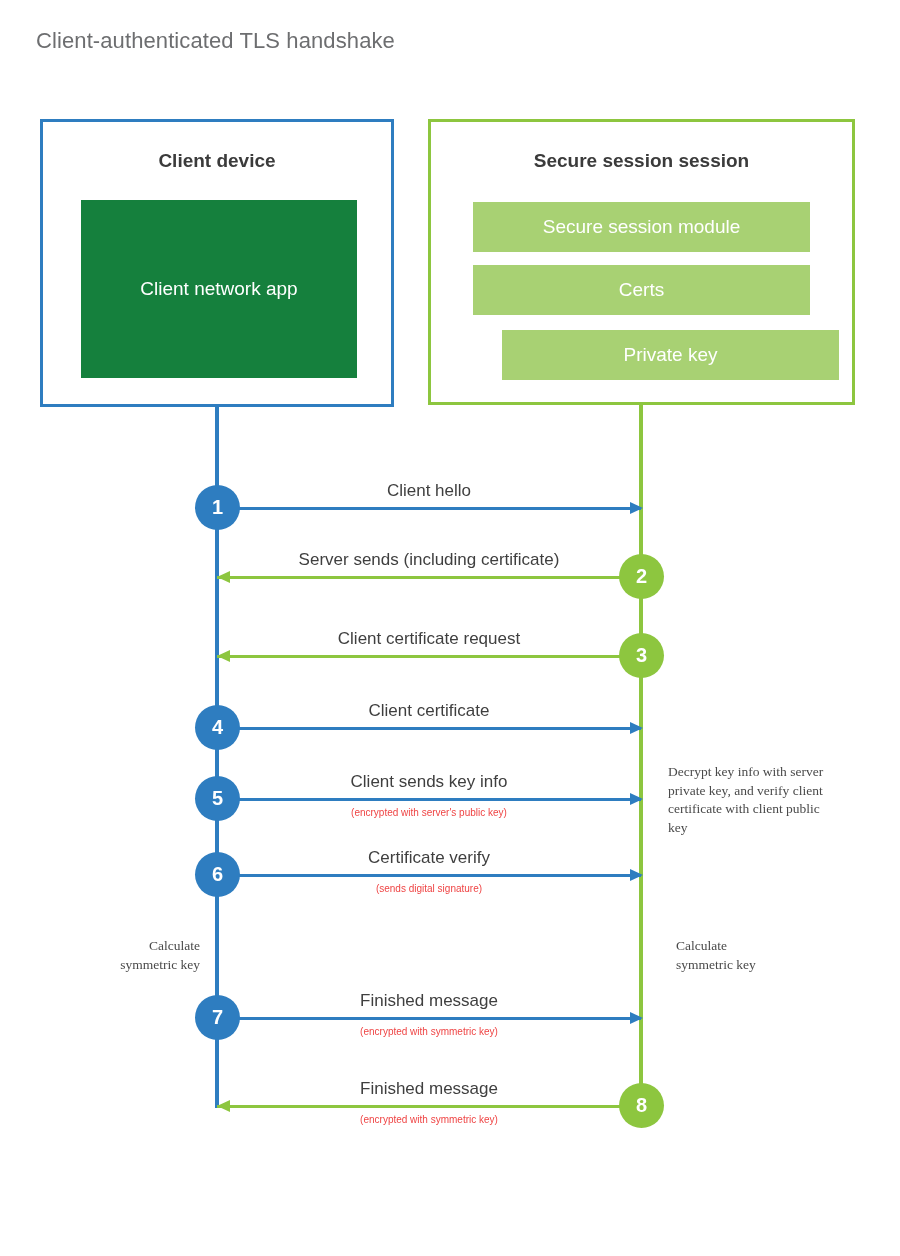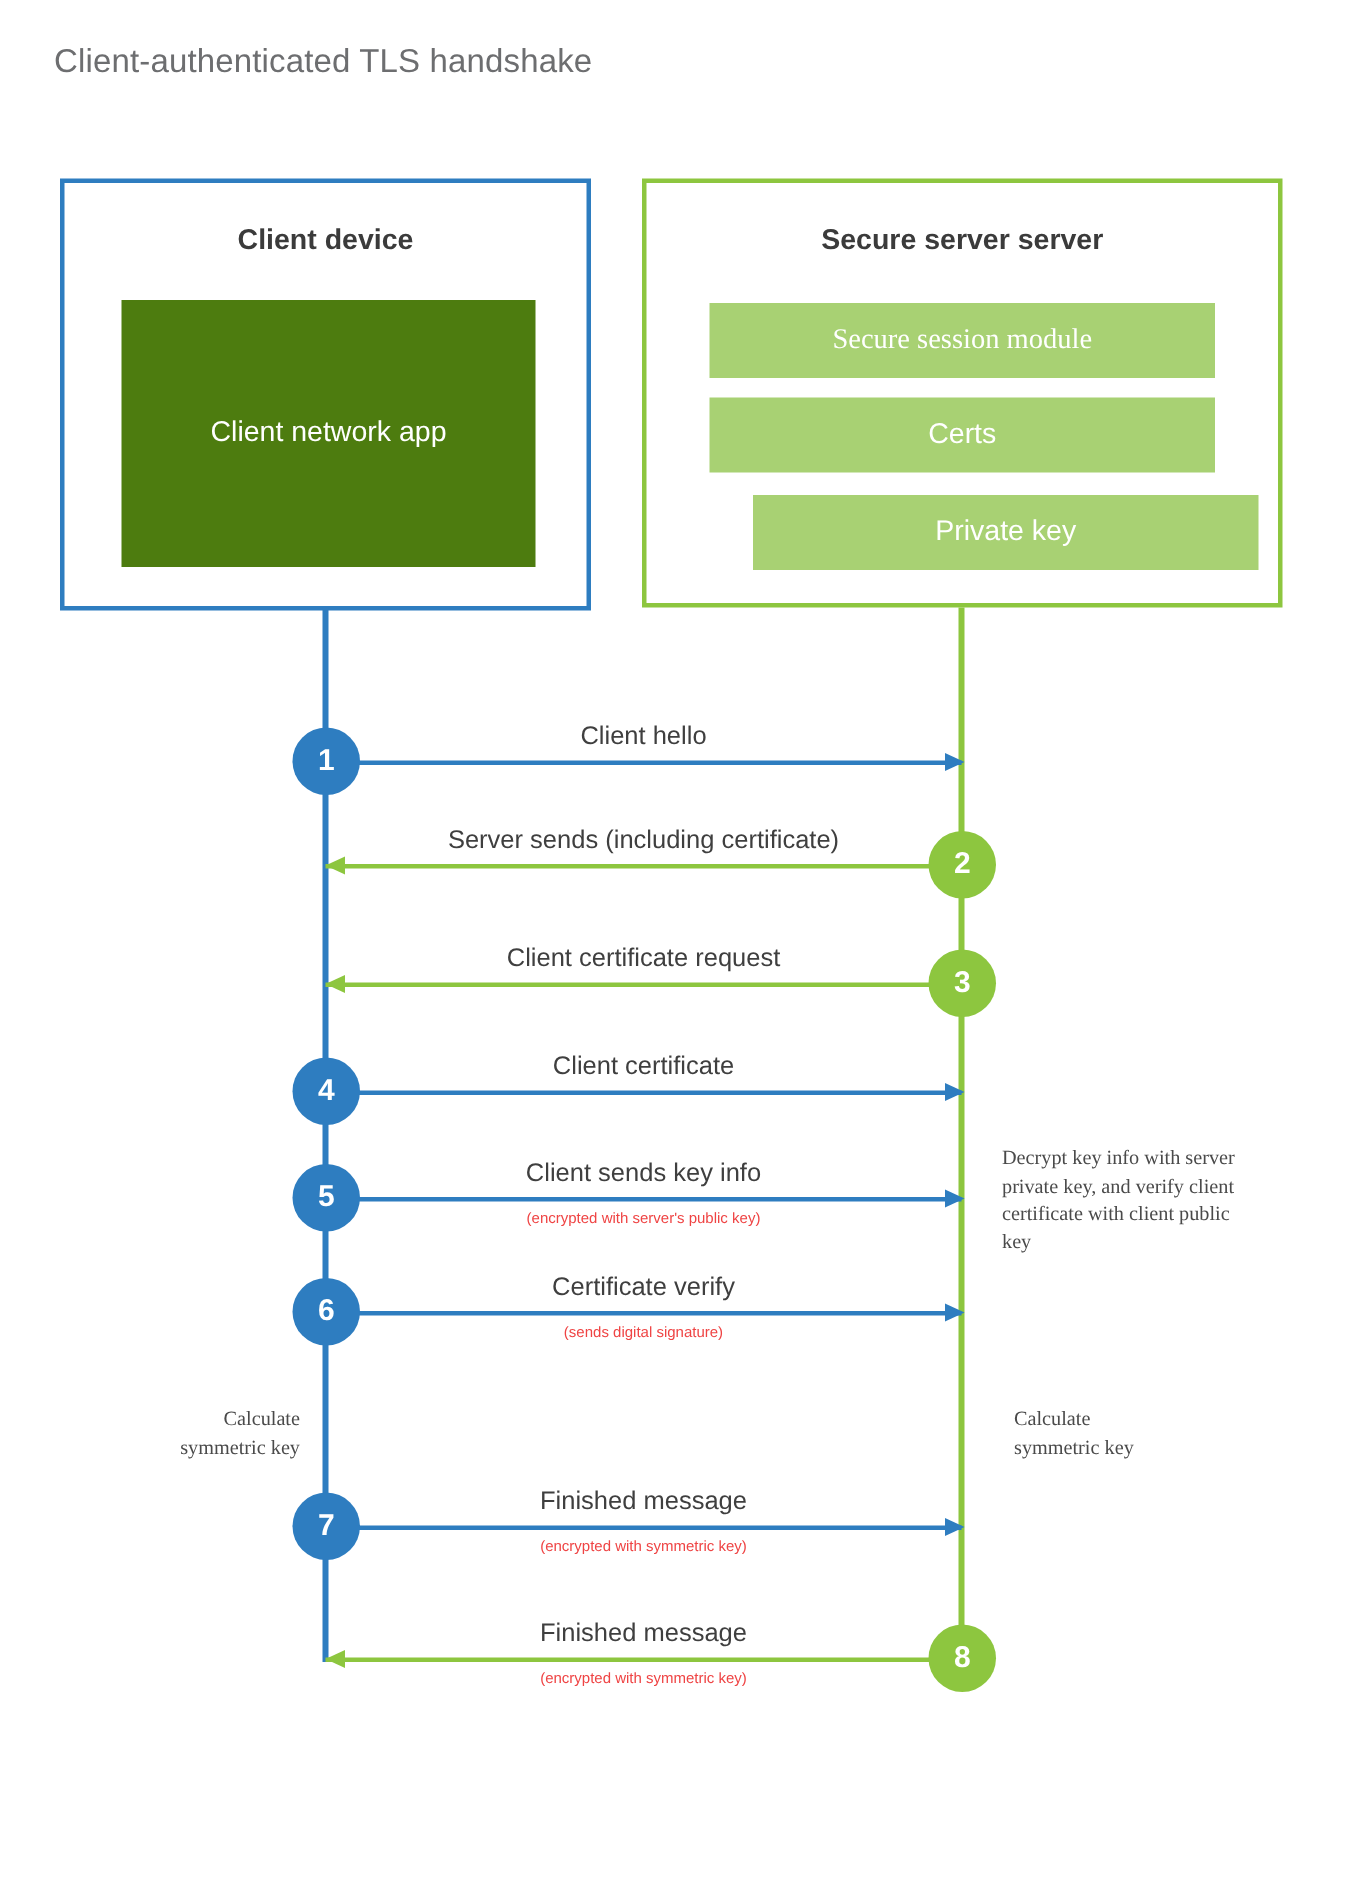--- a/index.html
+++ b/index.html
@@ -58,21 +58,21 @@
     color: #3b3b3b;
   }
 
   
   #client-app-block {
     position: absolute;
     left: 38px;
     top: 78px;
     width: 276px;
     height: 178px;
-    background: #4d7c0f;
+    background: #15803d;
     display: flex;
     align-items: center;
     justify-content: center;
   }
   #client-app-block .block-label {
     color: #ffffff;
     font-size: 19px;
     text-align: center;
     line-height: 1.35;
     max-width: 190px;
@@ -87,21 +87,21 @@
     background: #A8D173;
     display: flex;
     align-items: center;
     justify-content: center;
   }
   .server-block .block-label {
     color: #ffffff;
     font-size: 19px;
     text-align: center;
   }
-  #server-block-0 { top: 80px; font-family: Liberation Serif, serif; }
+  #server-block-0 { top: 80px; }
   #server-block-1 { top: 143px; }
   #server-block-2 { top: 208px; margin-left: 29px; }
 
   
   .lifeline {
     position: absolute;
     width: 4px;
   }
   #client-lifeline {
     left: 215px;
@@ -229,21 +229,21 @@
 <div id="page-title">Client-authenticated TLS handshake</div>
 
 <div id="client-box" class="participant-box">
   <div class="box-title">Client device</div>
   <div id="client-app-block">
     <div class="block-label">Client network app</div>
   </div>
 </div>
 
 <div id="server-box" class="participant-box">
-  <div class="box-title">Secure server server</div>
+  <div class="box-title">Secure session session</div>
 
   <div id="server-block-0" class="server-block">
     <div class="block-label">Secure session module</div>
   </div>
 
   <div id="server-block-1" class="server-block">
     <div class="block-label">Certs</div>
   </div>
 
   <div id="server-block-2" class="server-block">

